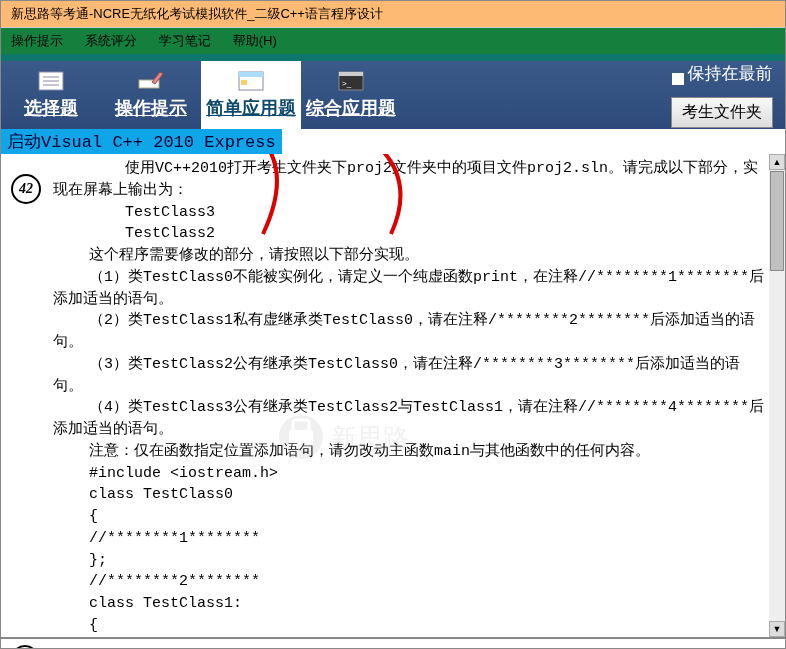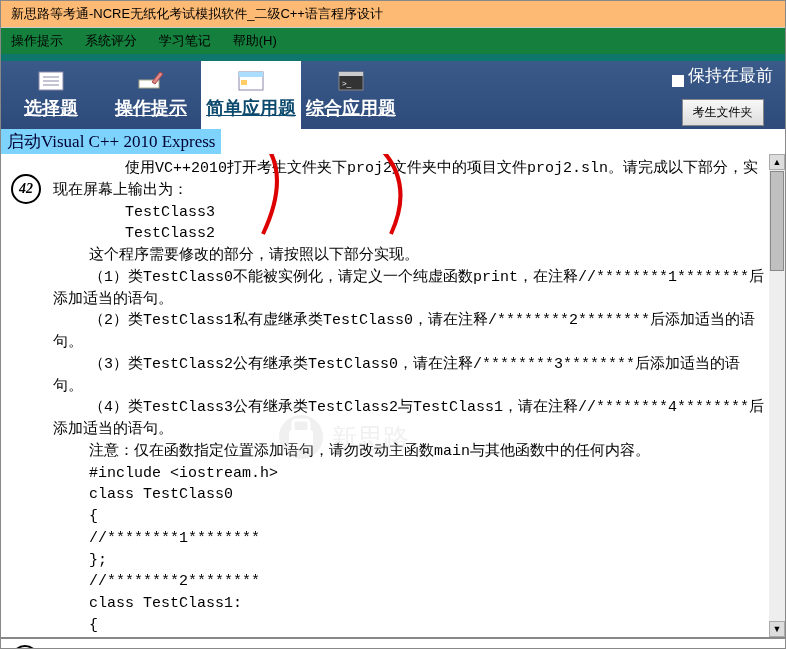--- a/index.html
+++ b/index.html
@@ -8,22 +8,22 @@
 .menubar { background: #15803d; padding: 4px 10px; border-bottom: 7px solid #0f766e; }
 .menubar span { margin-right: 18px; font-size: 13px; }
 .toolbar { background: linear-gradient(#3a5a8a, #2d4a7a); display: flex; align-items: stretch; height: 68px; position: relative; }
 .tool-btn { width: 100px; display: flex; flex-direction: column; align-items: center; justify-content: center; color: #fff; cursor: pointer; }
 .tool-btn.active { background: #fff; color: #0c4a6e; }
 .tool-btn .ticon { width: 28px; height: 22px; margin-bottom: 4px; }
 .tool-btn .tlabel { font-size: 18px; font-weight: bold; text-decoration: underline; }
 .toolbar-right { margin-left: auto; padding: 6px 12px; display: flex; flex-direction: column; align-items: center; justify-content: center; }
 .keep-front { color: #fff; font-size: 17px; display: flex; align-items: flex-end; }
 .keep-front .chk { width: 12px; height: 12px; background: #fff; margin-right: 4px; }
-.folder-btn { background: linear-gradient(#f8f8f8, #ddd); border: 1px solid #888; padding: 4px 10px; margin-top: 12px; font-size: 12px; }
-.launch-bar { background: #7dd3fc; color: #003; font-family: Liberation Serif, serif; font-size: 17px; padding: 1px 6px; display: inline-block; }
+.folder-btn { background: linear-gradient(#f8f8f8, #ddd); border: 1px solid #888; padding: 4px 10px; margin-top: 12px; font-size: 16px; }
+.launch-bar { background: #0ea5e9; color: #003; font-family: Liberation Mono, monospace; font-size: 17px; padding: 1px 6px; display: inline-block; }
 .content-wrap { position: relative; height: calc(100% - 164px); overflow: hidden; }
 .content { padding: 4px 20px 4px 52px; font-size: 15px; line-height: 1.45; font-family: SimSun, monospace; overflow-y: auto; height: 100%; }
 .qnum { position: absolute; left: 10px; top: 20px; width: 30px; height: 30px; border: 2px solid #000; border-radius: 50%; display: flex; align-items: center; justify-content: center; font-weight: bold; font-style: italic; font-family: Georgia, serif; background: #fff; z-index: 2; }
 .footer { border-top: 2px solid #888; padding: 6px 10px; }
 .footer .qnum2 { width: 28px; height: 28px; border: 2px solid #000; border-radius: 50%; display: flex; align-items: center; justify-content: center; font-weight: bold; font-style: italic; font-family: Georgia, serif; }
 .scrollbar { position: absolute; right: 0; top: 0; bottom: 0; width: 16px; background: #eee; }
 .scroll-btn { width: 16px; height: 16px; background: #ddd; border: 1px solid #aaa; display: flex; align-items: center; justify-content: center; font-size: 9px; }
 .scroll-thumb { width: 14px; height: 100px; background: #c0c0c0; border: 1px solid #888; margin: 1px; }
 .arrow { position: absolute; z-index: 10; pointer-events: none; }
 pre { font-family: "Courier New", SimSun, monospace; font-size: 15px; line-height: 1.45; white-space: pre-wrap; }

